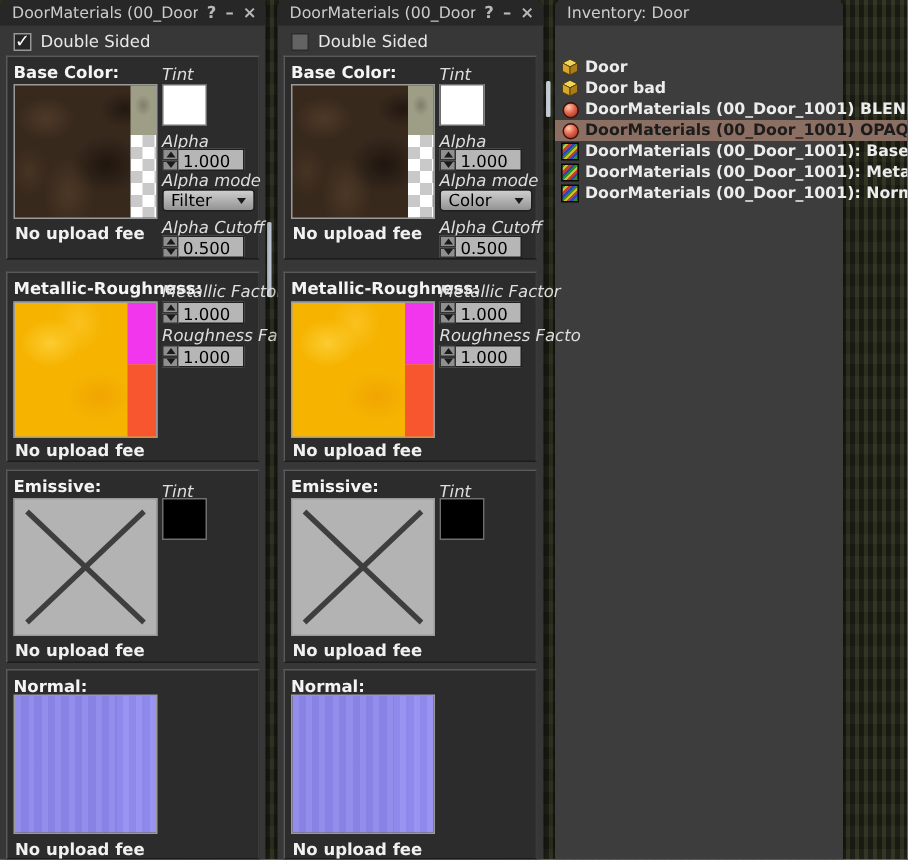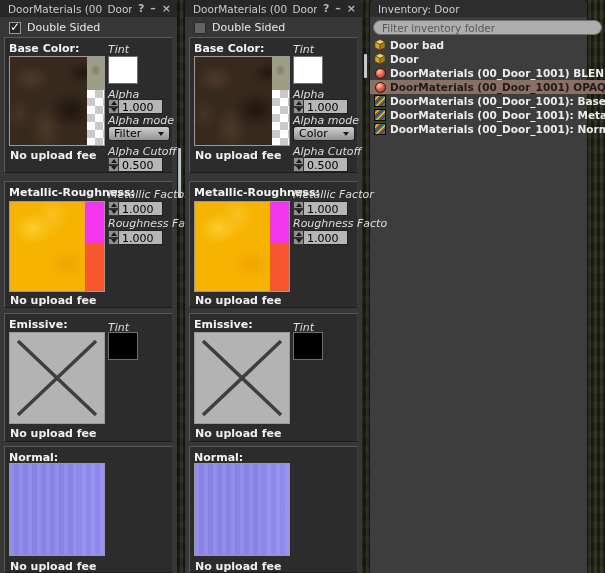--- a/index.html
+++ b/index.html
@@ -84,21 +84,21 @@
   
   .lbl-tint-base { top:5px; }  .lbl-alpha { top:50px;text-align:right; }  .sp-alpha { top:61px; }
   .lbl-amode { top:76px; }     .dd-amode { top:88px; }   .lbl-acut { top:107px; }
   .sp-acut { top:119px; }      .fee-base { top:111px; }
   .lbl-mf { top:6px; }  .sp-mf { top:19px; }  .lbl-rf { top:35px; }  .sp-rf { top:48px; }
   .fee-metal { top:112px; }
   .lbl-tint-emis { top:7px; }  .fee-emis { top:113px; }
   .fee-norm { top:113px; }
 
   
-  .inv-panel { position:absolute; left:370px; top:0; width:217px; height:573px;
+  .inv-panel { position:absolute; left:370px; top:0; width:192px; height:573px;
                background:#3d3d3d; border-radius:5px 5px 0 0; box-shadow:0 0 4px rgba(0,0,0,.6); }
   .inv-titlebar { height:17px; background:#2d2d2d; border-radius:5px 5px 0 0;
                   display:flex; align-items:center; padding:0 8px; color:#cdcdcd; font-size:10.5px; }
   .inv-filter { position:absolute; left:3px; top:20px; width:229px; height:15px;
                 border-radius:8px; border:1px solid #6e6e6e; background:#aeaeae;
                 color:#4f4f4f; font-size:10.5px; padding:0 8px; outline:none;
                 font-family:"DejaVu Sans","Liberation Sans",sans-serif; }
   .inv-filter::placeholder { color:#585858; opacity:1; }
   .inv-list { position:absolute; left:0; top:38px; width:235px; }
   .inv-row { height:14px; display:flex; align-items:center; gap:4px; padding-left:4px;
@@ -120,44 +120,43 @@
 <div id="app">
 
   <div class="sliver" style="left:178px;top:148px;width:3px;height:50px;background:#c8d2de;"></div>
   <div class="sliver" style="left:187px;top:152px;width:2px;height:46px;background:#a7b8c9;"></div>
   <div class="sliver" style="left:364px;top:54px;width:3px;height:24px;background:#ccd5df;"></div>
 
   <div class="inv-panel">
     <div class="inv-titlebar">
       <span>Inventory: Door</span>
     </div>
-    <input class="inv-filter" type="text" placeholder="Filter inventory folder" style="">
     <div class="inv-list">
   <div class="inv-row">
     <span class="inv-icon object-icon">
       <svg class="ic-cube" width="12" height="12" viewBox="0 0 12 12">
         <polygon points="6,0.5 11,3 6,5.5 1,3" fill="#f2d558" stroke="#4d3c0d" stroke-width="0.6"></polygon>
         <polygon points="1,3 6,5.5 6,11 1,8.5" fill="#d7a72b" stroke="#4d3c0d" stroke-width="0.6"></polygon>
         <polygon points="11,3 6,5.5 6,11 11,8.5" fill="#ab7c17" stroke="#4d3c0d" stroke-width="0.6"></polygon>
       </svg>
 
     </span>
-    <span class="inv-label">Door bad</span>
+    <span class="inv-label">Door</span>
   </div>
 
   <div class="inv-row">
     <span class="inv-icon object-icon">
       <svg class="ic-cube" width="12" height="12" viewBox="0 0 12 12">
         <polygon points="6,0.5 11,3 6,5.5 1,3" fill="#f2d558" stroke="#4d3c0d" stroke-width="0.6"></polygon>
         <polygon points="1,3 6,5.5 6,11 1,8.5" fill="#d7a72b" stroke="#4d3c0d" stroke-width="0.6"></polygon>
         <polygon points="11,3 6,5.5 6,11 11,8.5" fill="#ab7c17" stroke="#4d3c0d" stroke-width="0.6"></polygon>
       </svg>
 
     </span>
-    <span class="inv-label">Door</span>
+    <span class="inv-label">Door bad</span>
   </div>
 
   <div class="inv-row">
     <span class="inv-icon material-icon">
 
       <span class="ic-sphere"></span>
 
     </span>
     <span class="inv-label">DoorMaterials (00_Door_1001) BLEND</span>
   </div>

